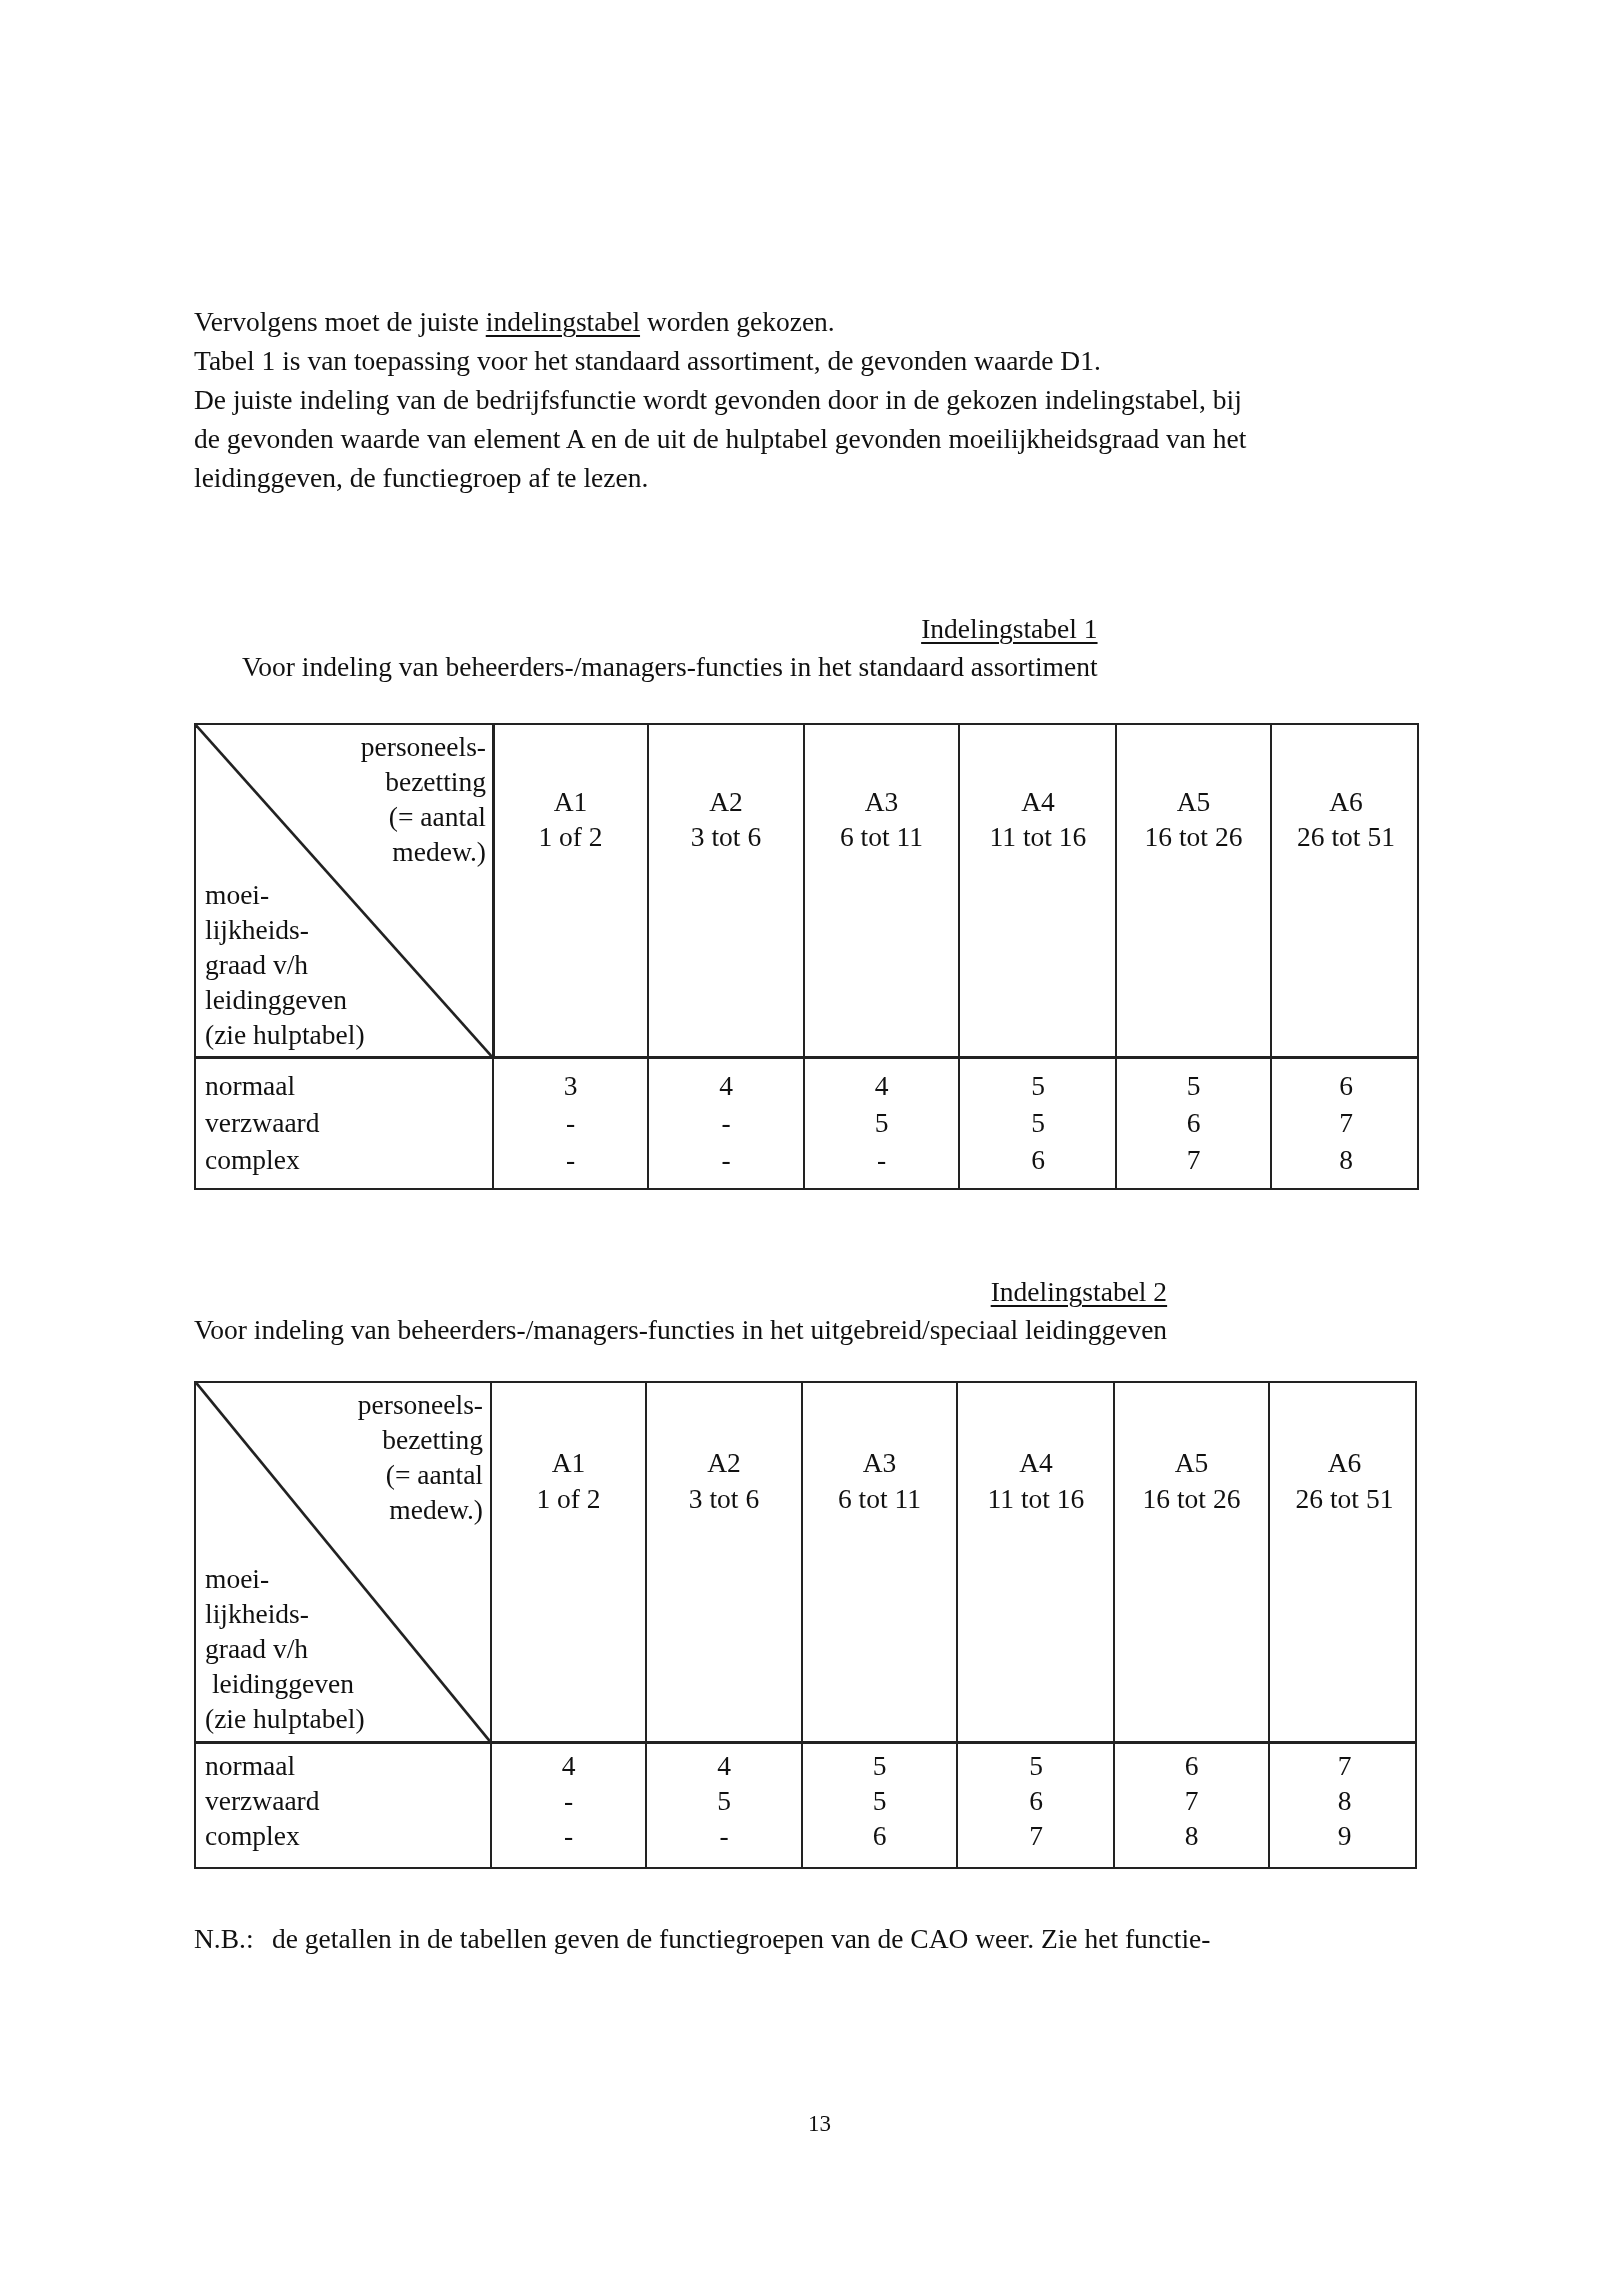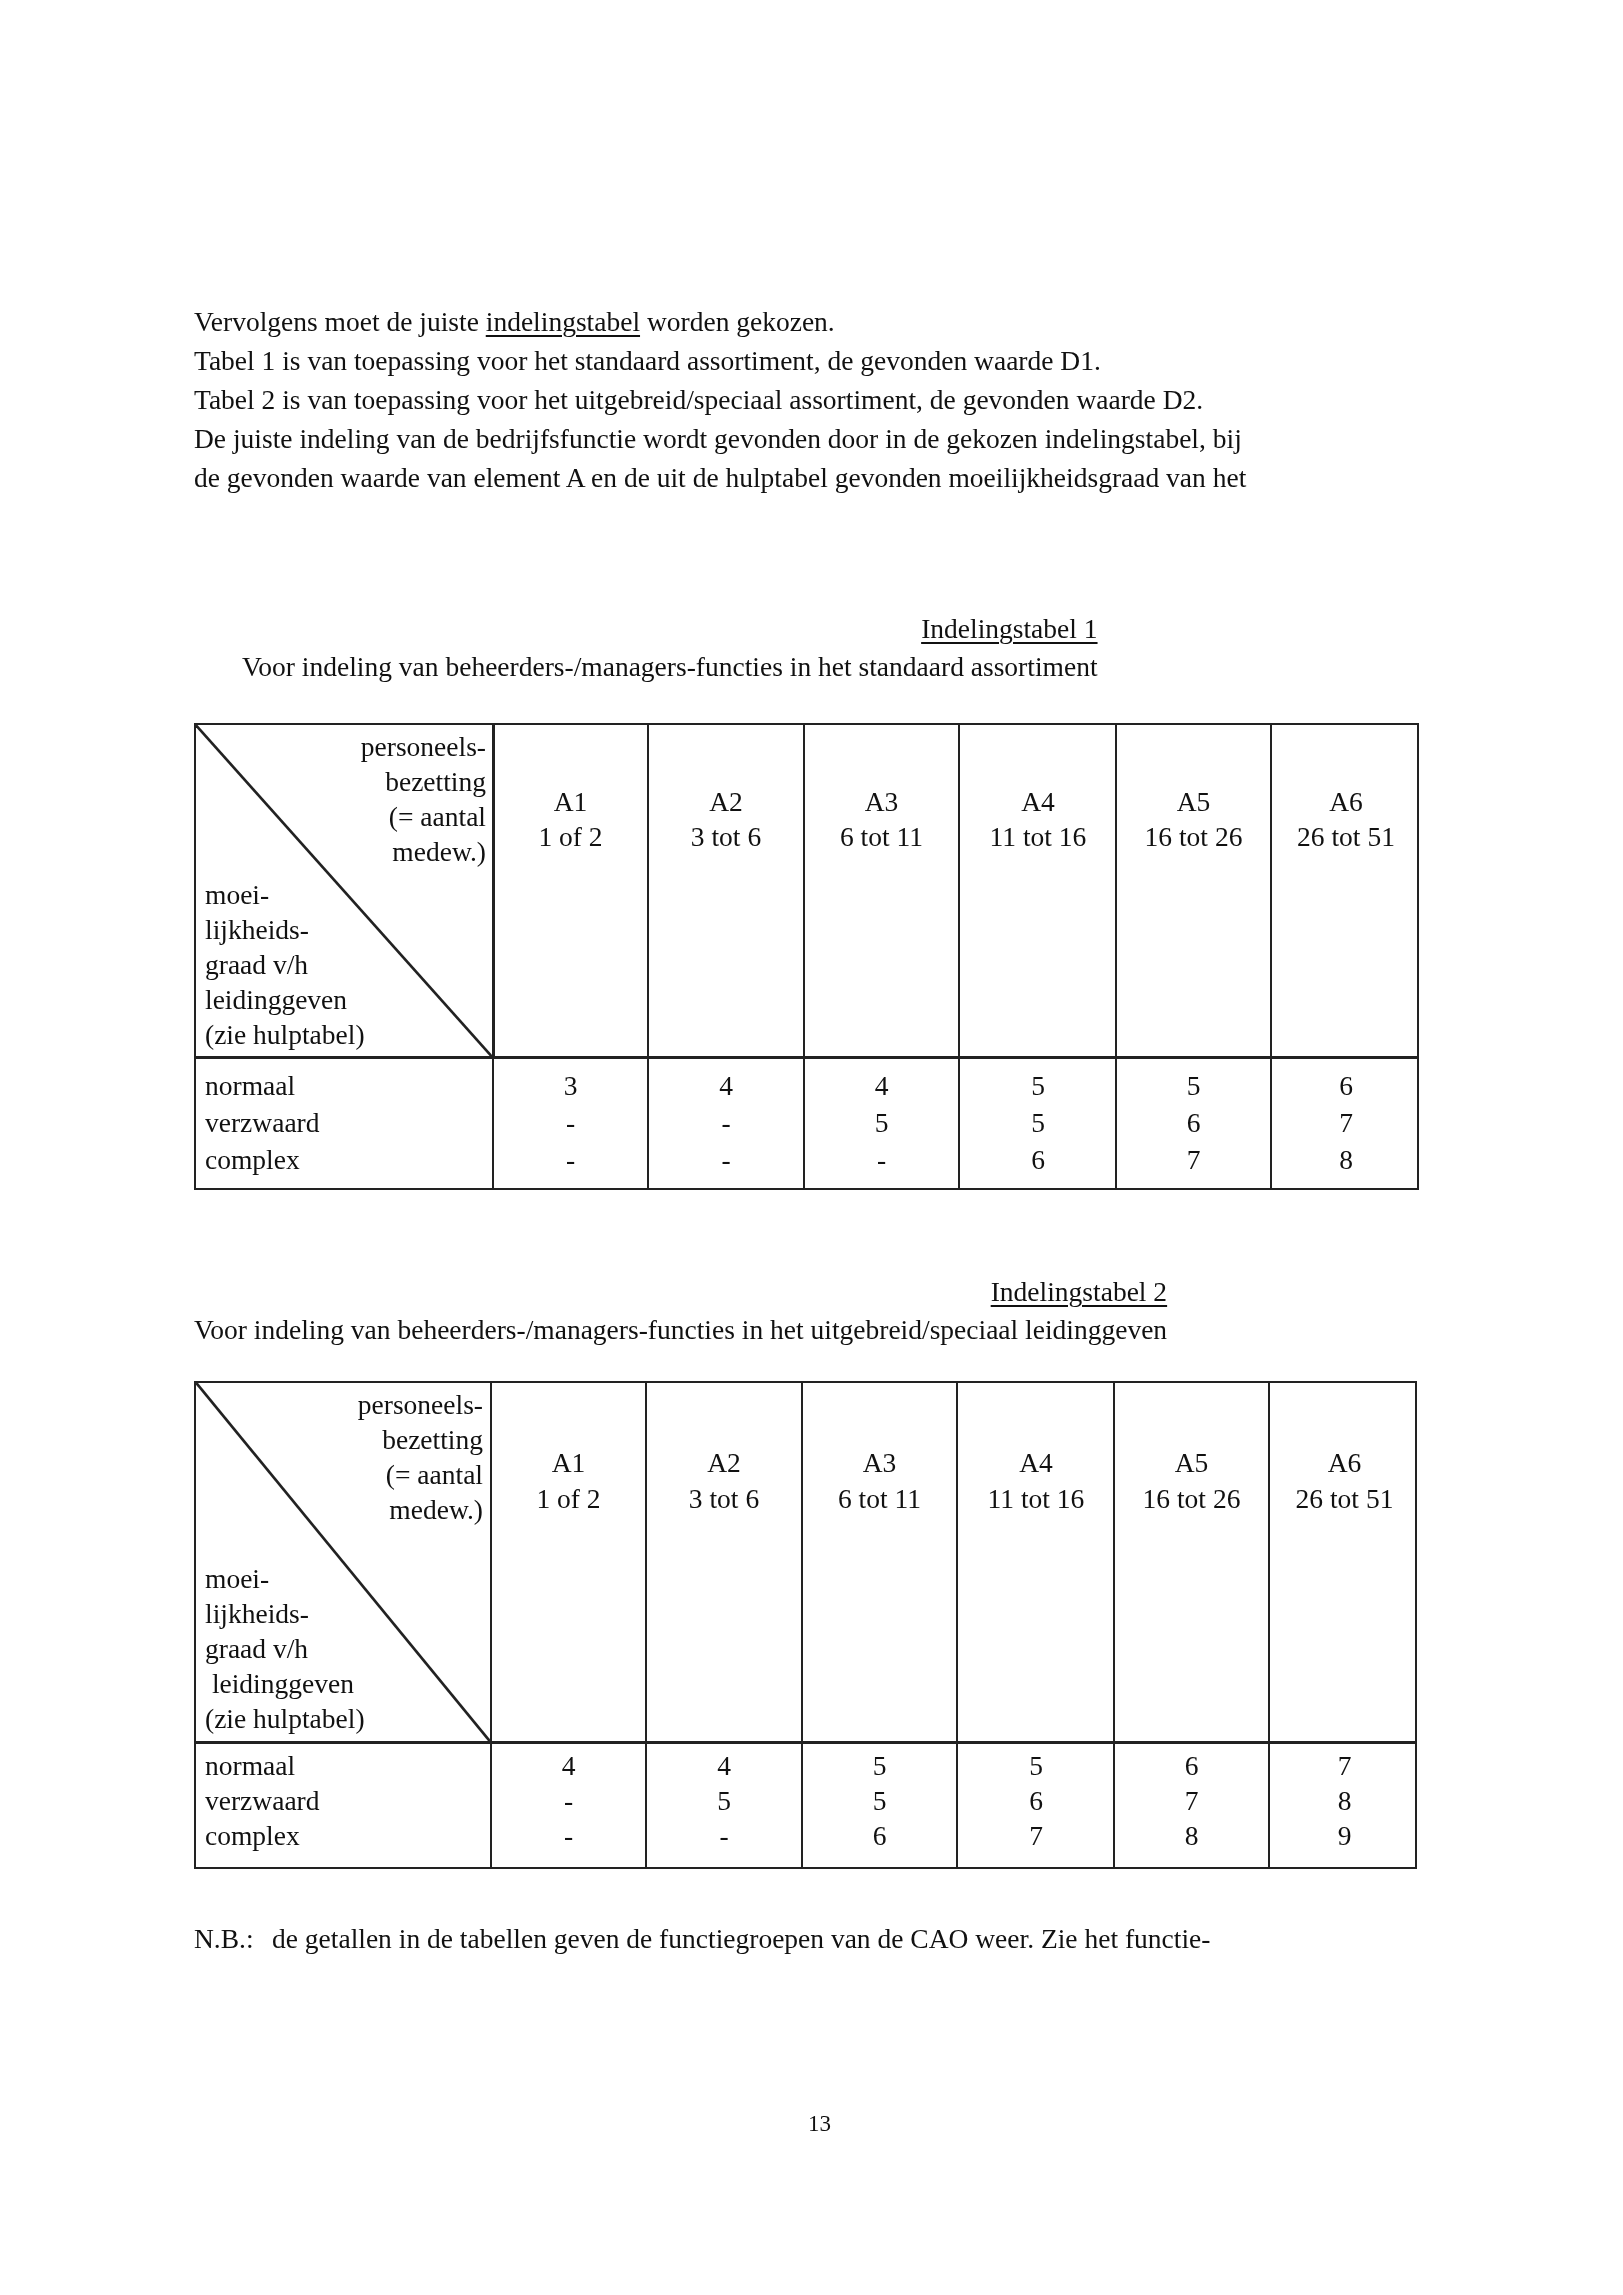--- a/index.html
+++ b/index.html
@@ -29,23 +29,23 @@
   .nb .lead { display: inline-block; width: 78px; }
   .nb .l2 { padding-left: 78px; }
   .pagenum { position: absolute; left: 8px; width: 1623px; top: 2111px; text-align: center; font-size: 23px; }
 </style>
 </head>
 <body>
 
 <div class="para" style="top:302px;">
   <p><span>Vervolgens moet de juiste </span><span class="u">indelingstabel</span><span> worden gekozen.</span></p>
   <p>Tabel 1 is van toepassing voor het standaard assortiment, de gevonden waarde D1.</p>
-  <p>Tabel 2 is van toepassing voor het uitgebreid/speciaal assortiment, de gevonden waarde D2.</p>
   <p>De juiste indeling van de bedrijfsfunctie wordt gevonden door in de gekozen indelingstabel, bij</p>
   <p>de gevonden waarde van element A en de uit de hulptabel gevonden moeilijkheidsgraad van het</p>
+  <p>leidinggeven, de functiegroep af te lezen.</p>
 </div>
 
 <div class="caption" style="top:610px;margin-left:48px;">
   <div class="u">Indelingstabel 1</div>
   <div>Voor indeling van beheerders-/managers-functies in het standaard assortiment</div>
 </div>
 
 <div class="tbl" id="tbl1" style="top:723px; height:467px;">
   <div class="hdr" style="height:334px;"></div>
   <div class="corner" style="width:299px; height:332px;">

